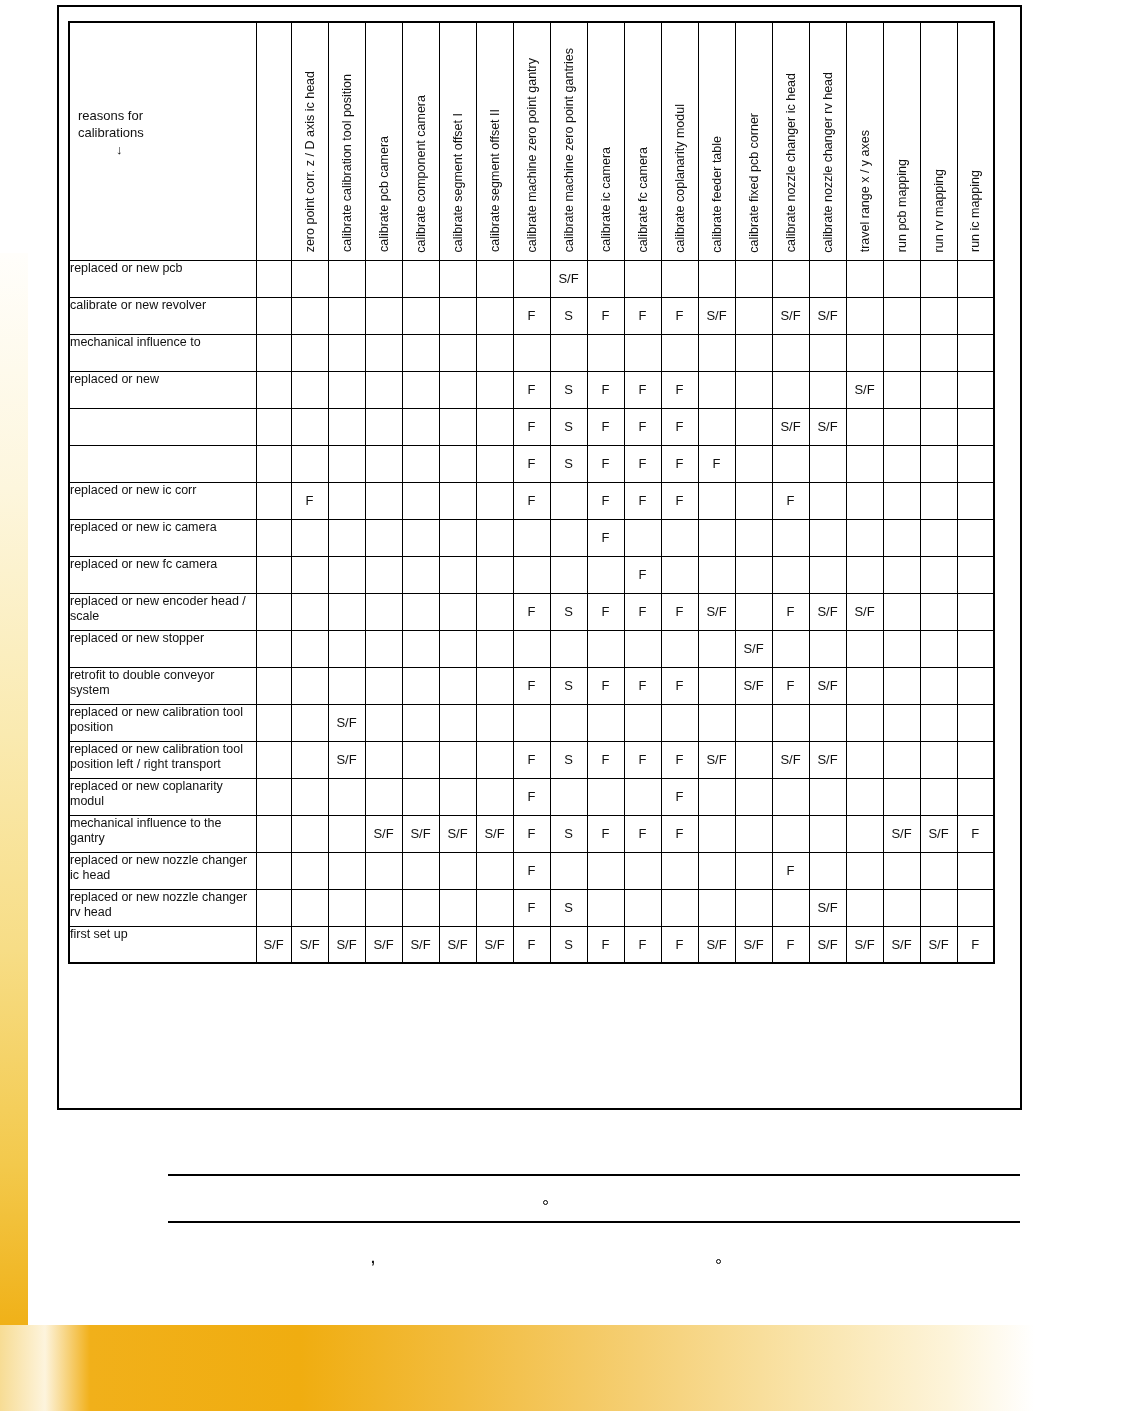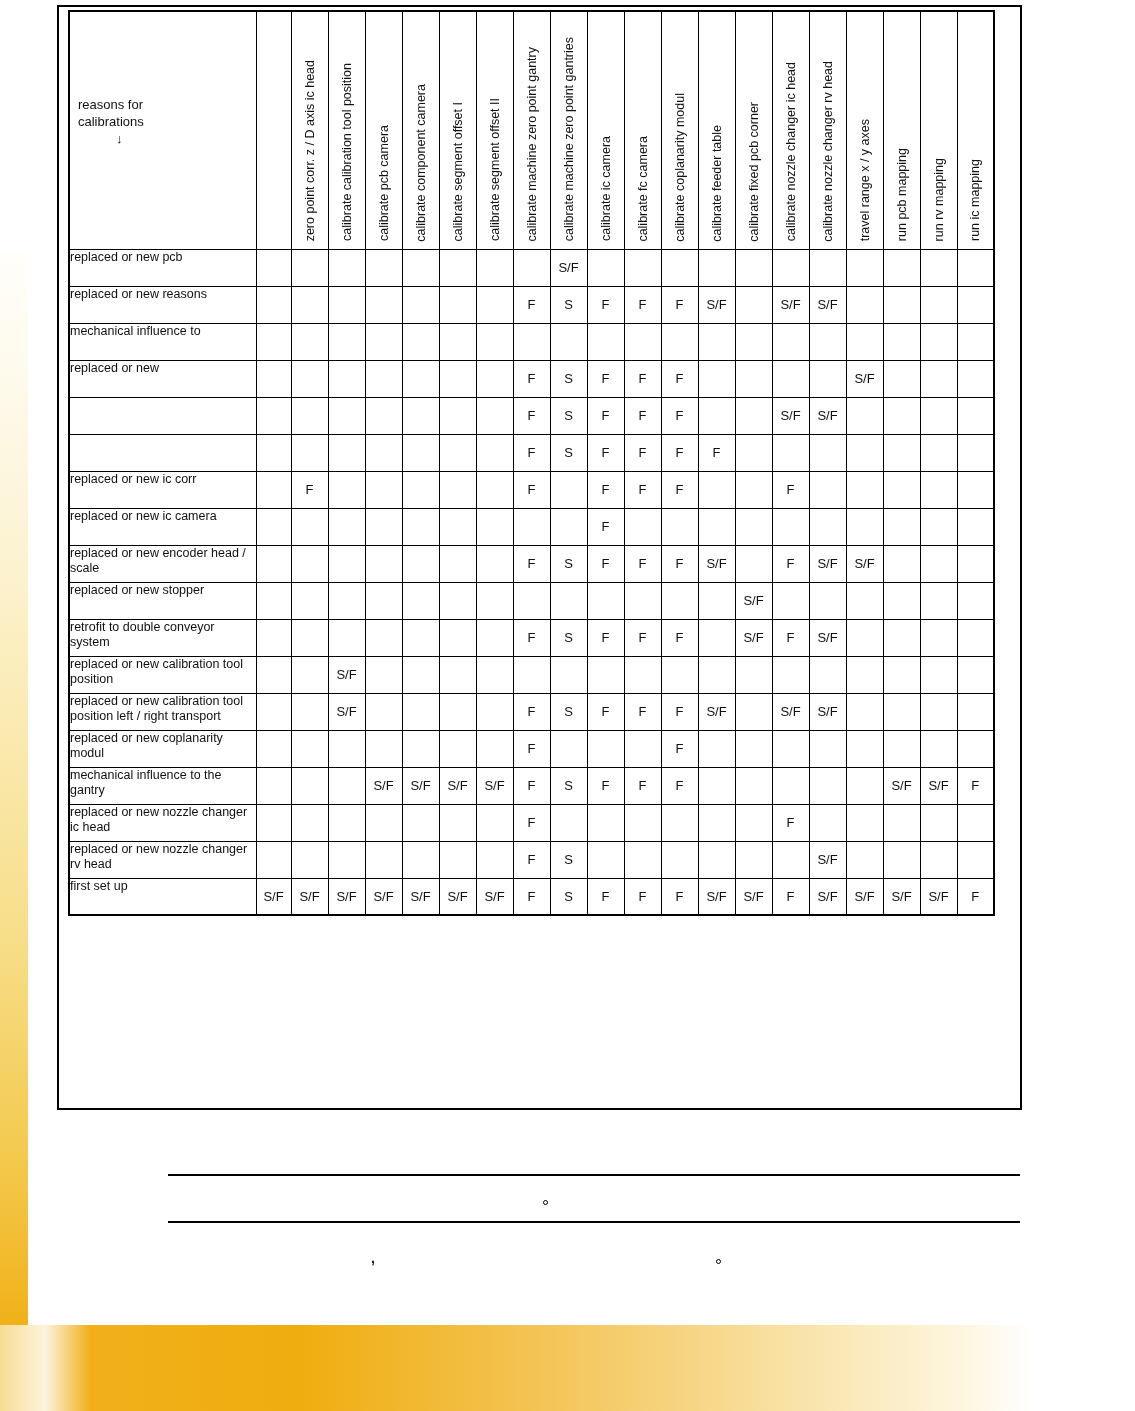--- a/index.html
+++ b/index.html
@@ -19,21 +19,21 @@
     position:absolute;left:0;top:1325px;width:1035px;height:86px;
     background:linear-gradient(90deg,#f7dc94 0px,#fdf4dd 45px,#f1b01a 90px,#f0ad10 300px,#f2bc3e 460px,#f5cf74 640px,#f9e3a8 800px,#fdf4da 950px,#ffffff 1035px);
   }
   
   .page-frame{
     position:absolute;left:57px;top:5px;width:961px;height:1101px;
     border:2px solid #000;
   }
   
   table.matrix{
-    position:absolute;left:68px;top:10px;
+    position:absolute;left:68px;top:21px;
     border-collapse:collapse;table-layout:fixed;background:#fff;
     border:2px solid #000;
   }
   table.matrix th,table.matrix td{
     border:1px solid #000;padding:0;font-weight:normal;
   }
   thead tr{height:238px;}
   tbody tr{height:37px;}
   .corner{
     height:100%;display:flex;flex-direction:column;justify-content:flex-end;
@@ -226,21 +226,21 @@
         <td class="cell"></td>
         <td class="cell"></td>
         <td class="cell"></td>
         <td class="cell"></td>
         <td class="cell"></td>
         <td class="cell"></td>
         <td class="cell"></td>
         <td class="cell"></td>
       </tr>
       <tr>
-        <td class="label-cell">replaced or new reasons</td>
+        <td class="label-cell">calibrate or new revolver</td>
         <td class="cell"></td>
         <td class="cell"></td>
         <td class="cell"></td>
         <td class="cell"></td>
         <td class="cell"></td>
         <td class="cell"></td>
         <td class="cell"></td>
         <td class="cell">F</td>
         <td class="cell">S</td>
         <td class="cell">F</td>
@@ -376,20 +376,43 @@
         <td class="cell"></td>
         <td class="cell"></td>
         <td class="cell"></td>
         <td class="cell"></td>
         <td class="cell"></td>
         <td class="cell"></td>
         <td class="cell"></td>
         <td class="cell"></td>
         <td class="cell">F</td>
         <td class="cell"></td>
+        <td class="cell"></td>
+        <td class="cell"></td>
+        <td class="cell"></td>
+        <td class="cell"></td>
+        <td class="cell"></td>
+        <td class="cell"></td>
+        <td class="cell"></td>
+        <td class="cell"></td>
+        <td class="cell"></td>
+      </tr>
+      <tr>
+        <td class="label-cell">replaced or new fc camera</td>
+        <td class="cell"></td>
+        <td class="cell"></td>
+        <td class="cell"></td>
+        <td class="cell"></td>
+        <td class="cell"></td>
+        <td class="cell"></td>
+        <td class="cell"></td>
+        <td class="cell"></td>
+        <td class="cell"></td>
+        <td class="cell"></td>
+        <td class="cell">F</td>
         <td class="cell"></td>
         <td class="cell"></td>
         <td class="cell"></td>
         <td class="cell"></td>
         <td class="cell"></td>
         <td class="cell"></td>
         <td class="cell"></td>
         <td class="cell"></td>
         <td class="cell"></td>
       </tr>

